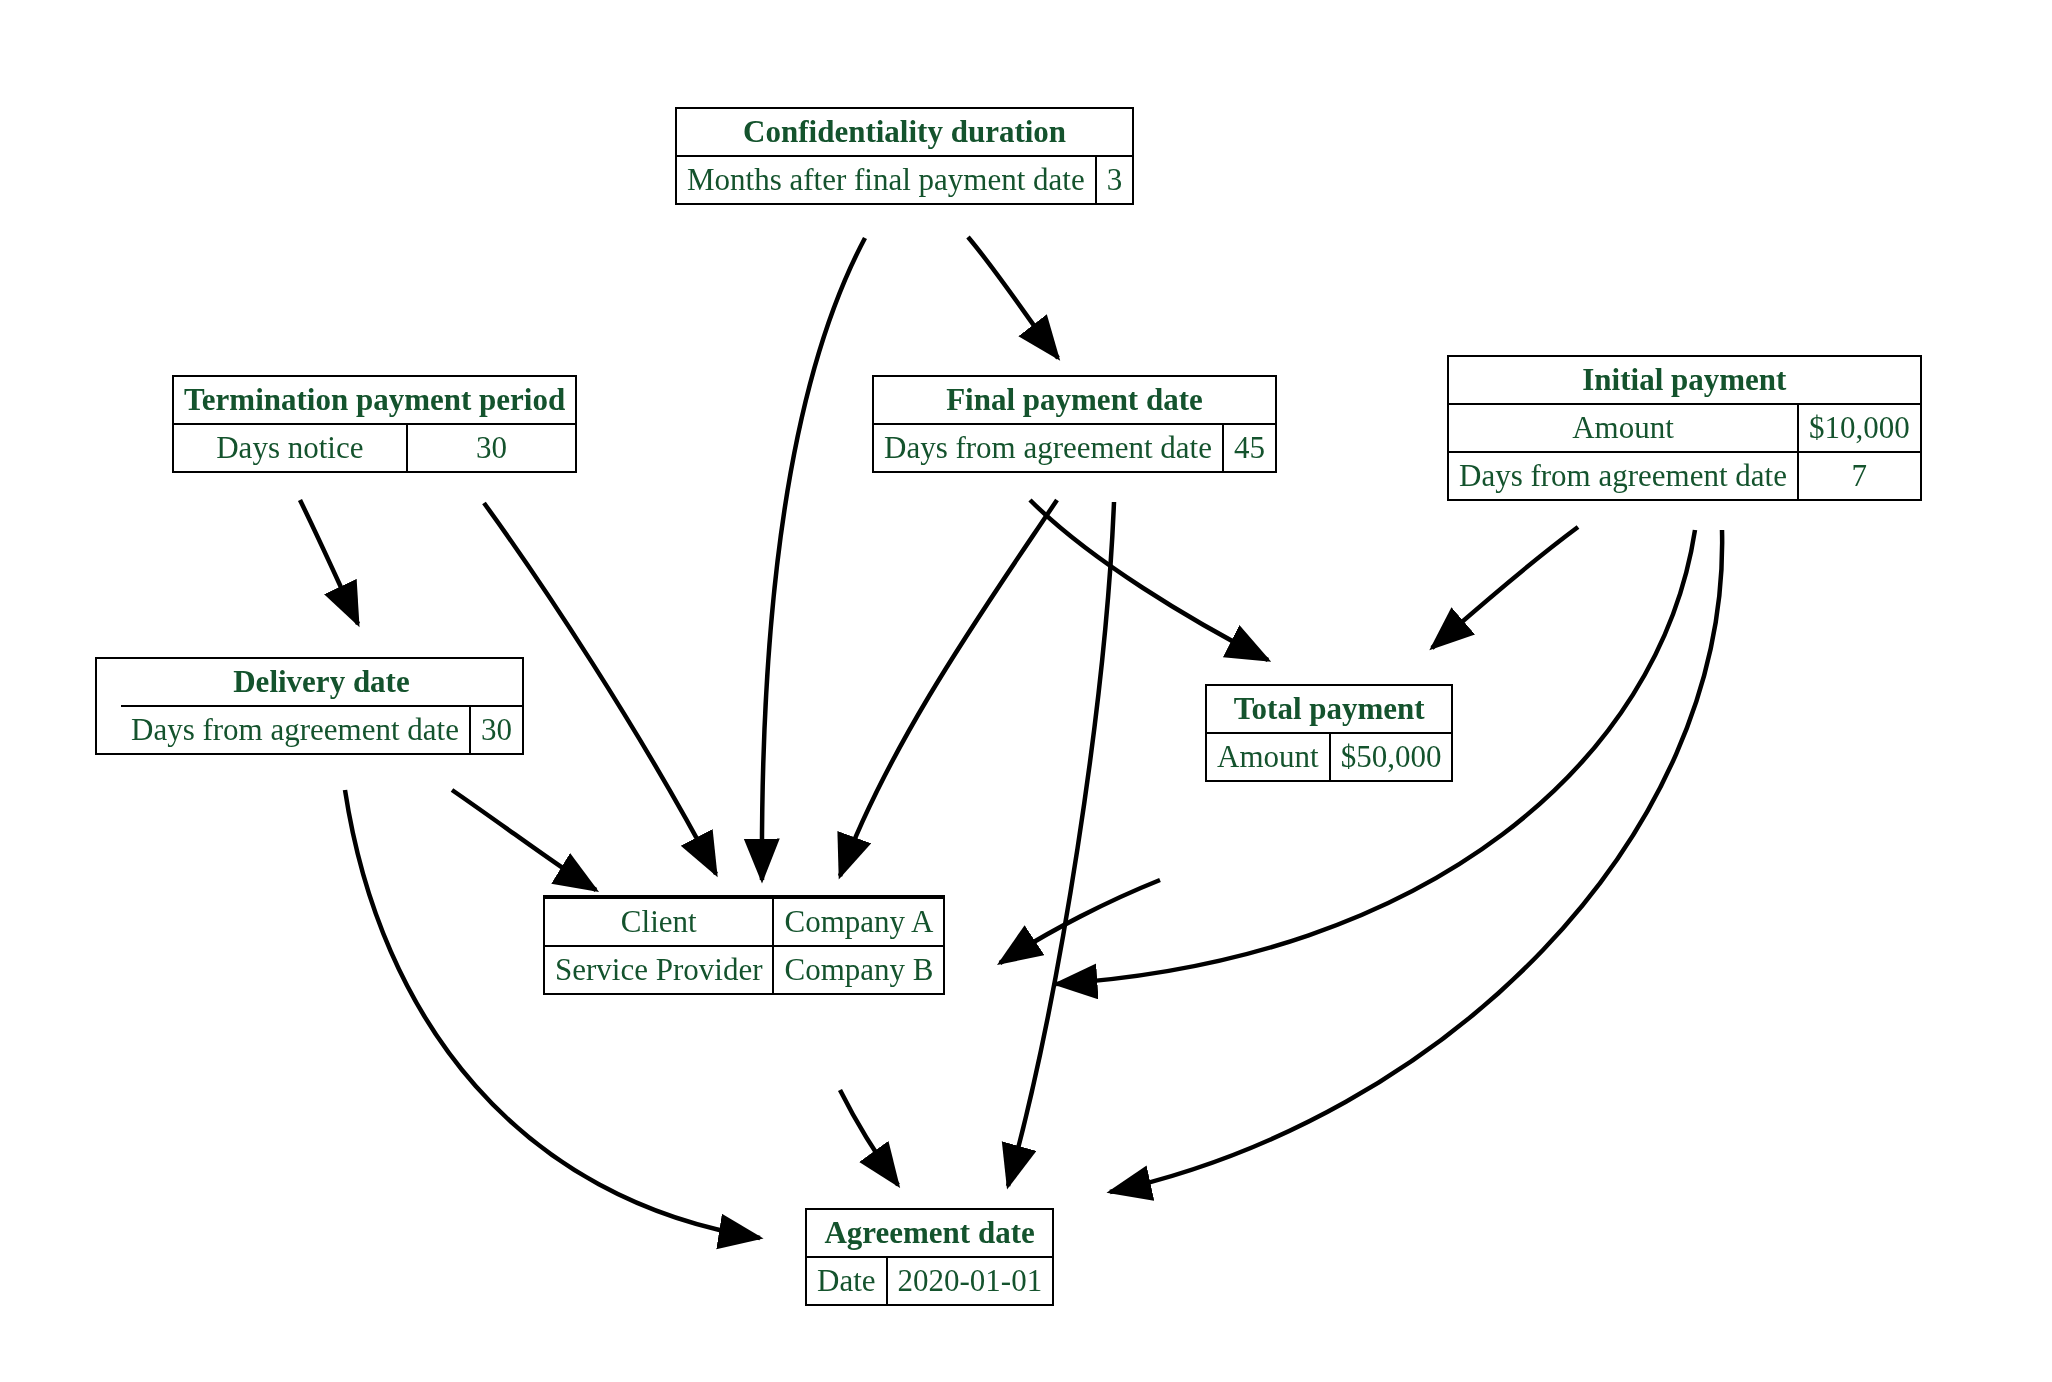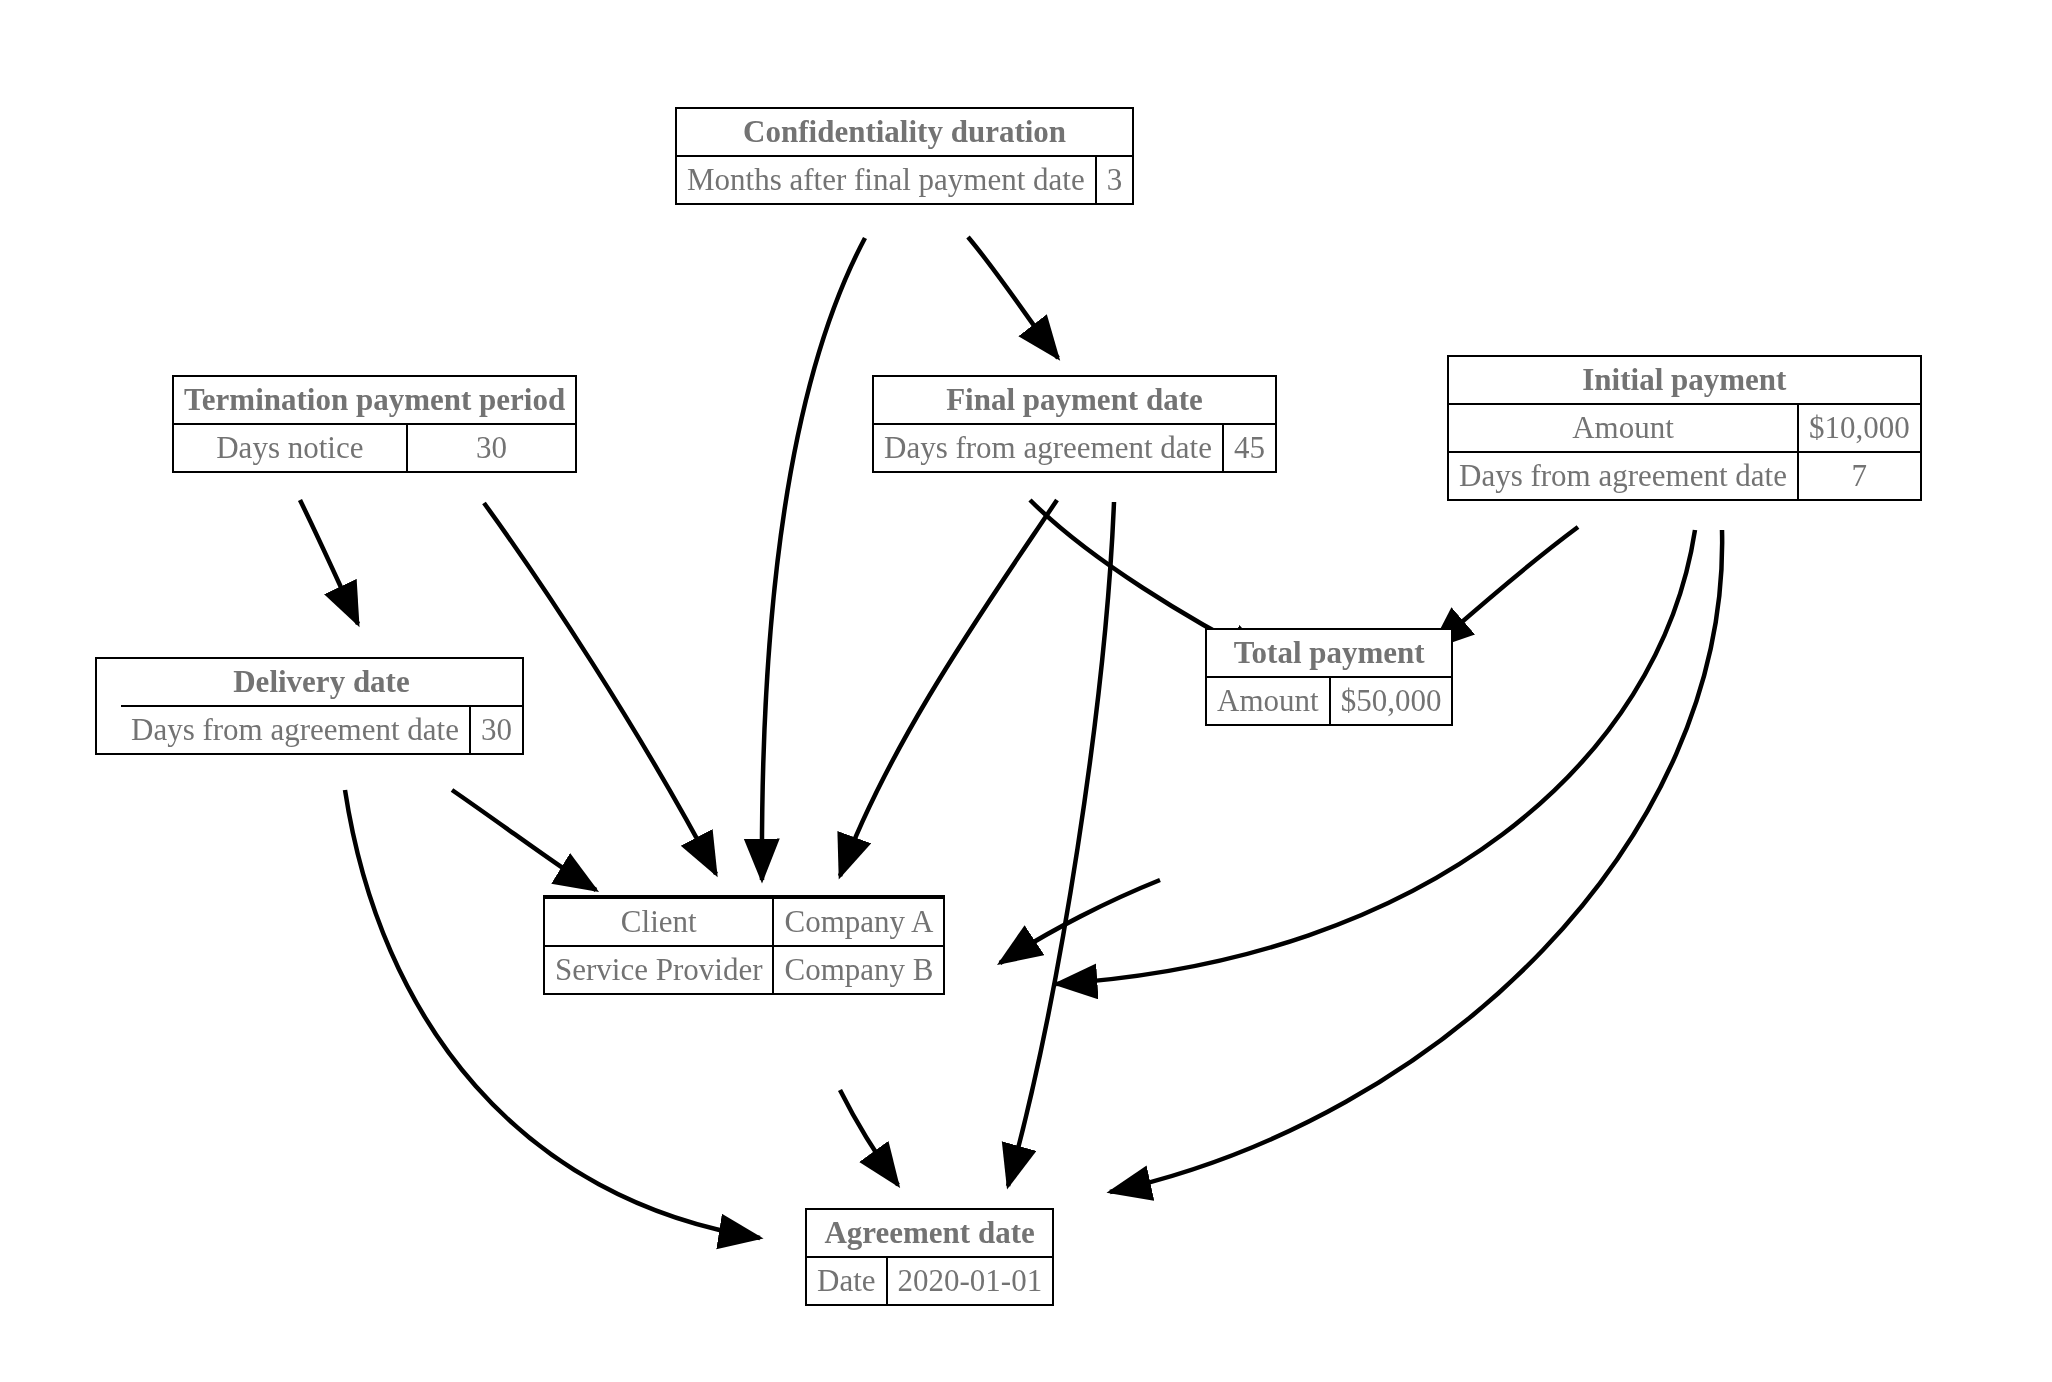--- a/index.html
+++ b/index.html
@@ -36,21 +36,21 @@
     height: 100%;
     background: #ffffff;
   }
   .node-table td {
     border: 2px solid #000000;
     padding: 2px 10px;
     text-align: center;
     white-space: nowrap;
     font-size: 31px;
     line-height: 1.35;
-    color: #737373;
+    color: #14532d;
   }
   .node-table td.title {
     font-weight: bold;
     border-top: none;
     border-left: none;
     border-right: none;
   }
   .node-table tr:last-child td {
     border-bottom: none;
   }
@@ -171,21 +171,21 @@
         <td class="title" colspan="2">Delivery date</td>
       </tr>
       <tr>
         <td class="first-col">Days from agreement date</td>
         <td class="last-col">30</td>
       </tr>
     </tbody>
       </table>
   </div>
 
-  <div class="node" style="left:1205px; top:628px;">
+  <div class="node" style="left:1205px; top:684px;">
     <table class="node-table">
       <tbody>
           <tr>
         <td class="title" colspan="2">Total payment</td>
       </tr>
       <tr>
         <td class="first-col">Amount</td>
         <td class="last-col">$50,000</td>
       </tr>
     </tbody>

